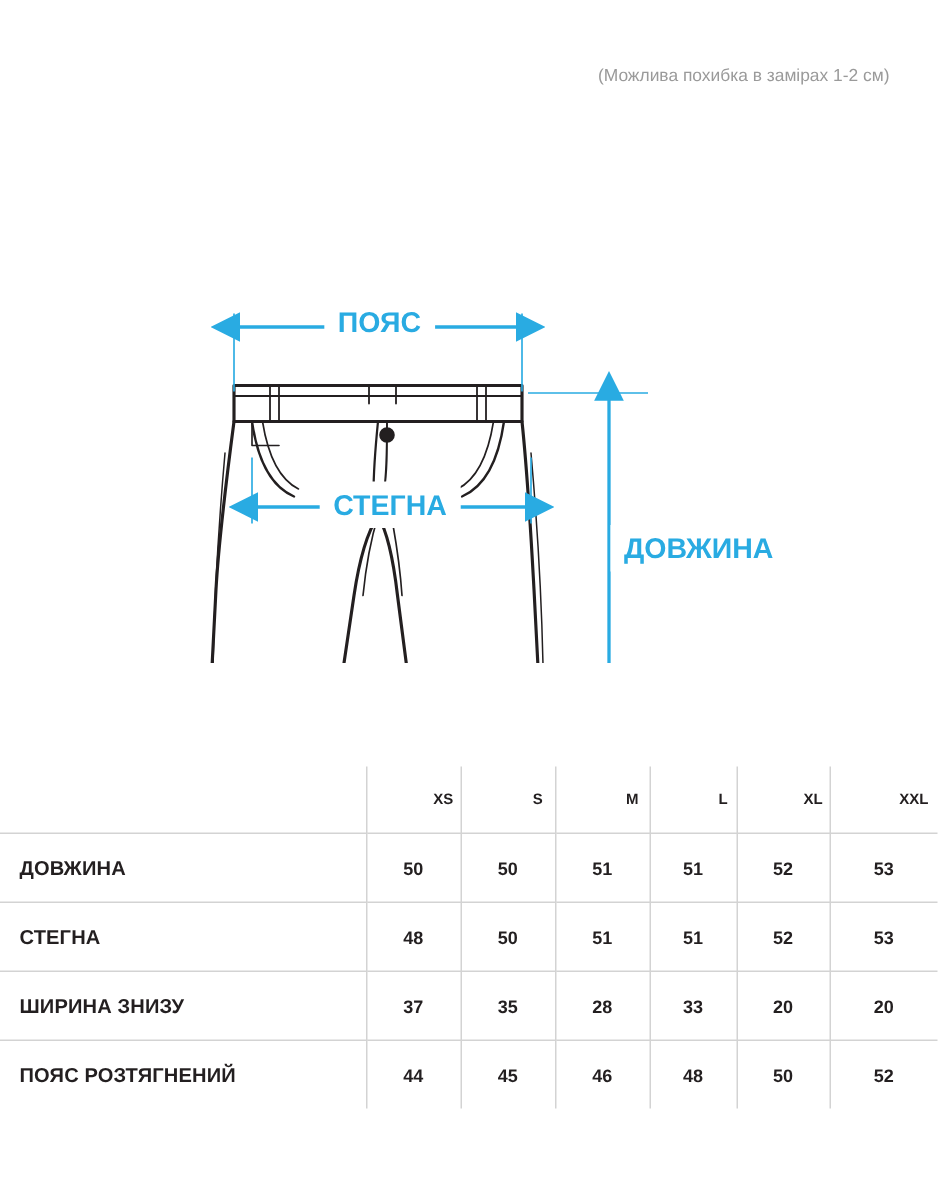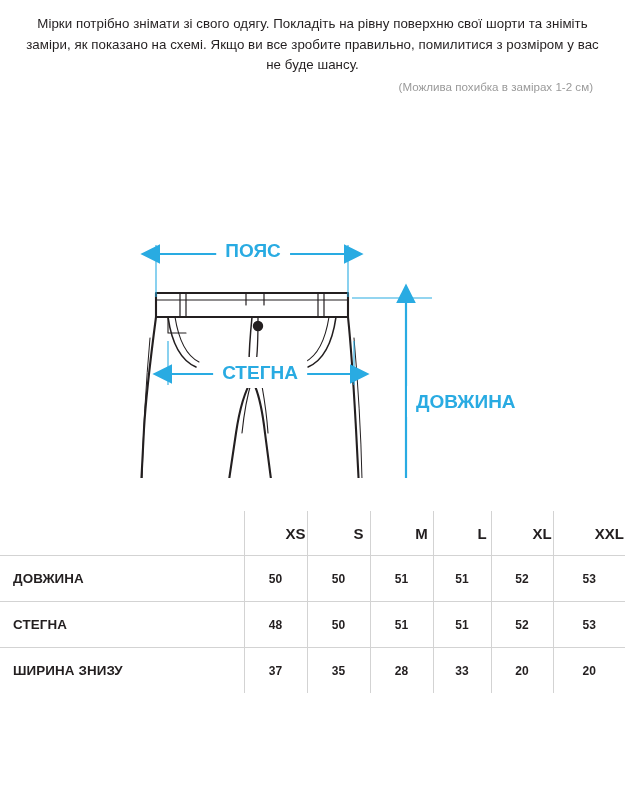--- a/index.html
+++ b/index.html
@@ -29,21 +29,21 @@
     text-align: center;
   }
   .intro p {
     margin: 0;
     font-size: 13.3px;
     line-height: 1.55;
     color: #231f20;
     letter-spacing: 0.05px;
   }
   .note {
-    margin-top: 4px;
+    margin-top: 30px;
     text-align: right;
     padding-right: 12px;
     font-size: 11.6px;
     color: #9a9a9a;
   }
 
   
   .diagram-wrap {
     position: relative;
     width: 510px;
@@ -79,21 +79,21 @@
     border-left: none;
     font-size: 13.4px;
     letter-spacing: 0.1px;
   }
   .size-table th:last-child,
   .size-table td:last-child {
     border-right: none;
   }
   .size-table thead th {
     height: 44px;
-    font-size: 15px;
+    font-size: 10px;
     padding-left: 40px;
   }
   .size-table thead th:first-child {
     border-top: none;
     border-left: none;
   }
   .size-table thead tr th {
     border-top: none;
   }
   .size-table tbody td {
@@ -105,21 +105,20 @@
   .corner-blank {
     background: #ffffff;
   }
 </style>
 </head>
 <body>
 
 <div class="page">
 
   <div class="intro">
-    <p>Мірки потрібно знімати зі свого одягу. Покладіть на рівну поверхню свої шорти та зніміть заміри, як показано на схемі. Якщо ви все зробите правильно, помилитися з розміром у вас не буде шансу.</p>
     <div class="note">(Можлива похибка в замірах 1-2 см)</div>
   </div>
 
   <div class="diagram-wrap">
     <svg width="625" height="385" viewBox="0 0 625 385" xmlns="http://www.w3.org/2000/svg">
       <defs>
         <marker id="arrL" markerWidth="9" markerHeight="9" refX="8" refY="4.5" orient="auto">
           <path d="M9,0 L0,4.5 L9,9 z" fill="#29ABE2"></path>
         </marker>
         <marker id="arrR" markerWidth="9" markerHeight="9" refX="1" refY="4.5" orient="auto">
@@ -254,16 +253,25 @@
       </tr>
       <tr>
         <td>ШИРИНА ЗНИЗУ</td>
         <td>37</td>
         <td>35</td>
         <td>28</td>
         <td>33</td>
         <td>20</td>
         <td>20</td>
       </tr>
+      <tr>
+        <td>ПОЯС РОЗТЯГНЕНИЙ</td>
+        <td>44</td>
+        <td>45</td>
+        <td>46</td>
+        <td>48</td>
+        <td>50</td>
+        <td>52</td>
+      </tr>
     </tbody>
   </table>
 
 </div>
 
 </body></html>

